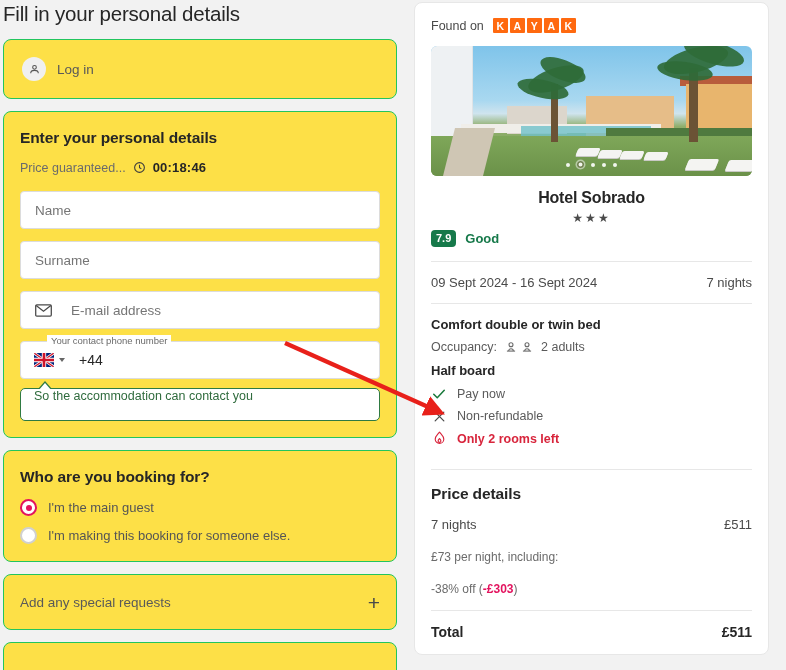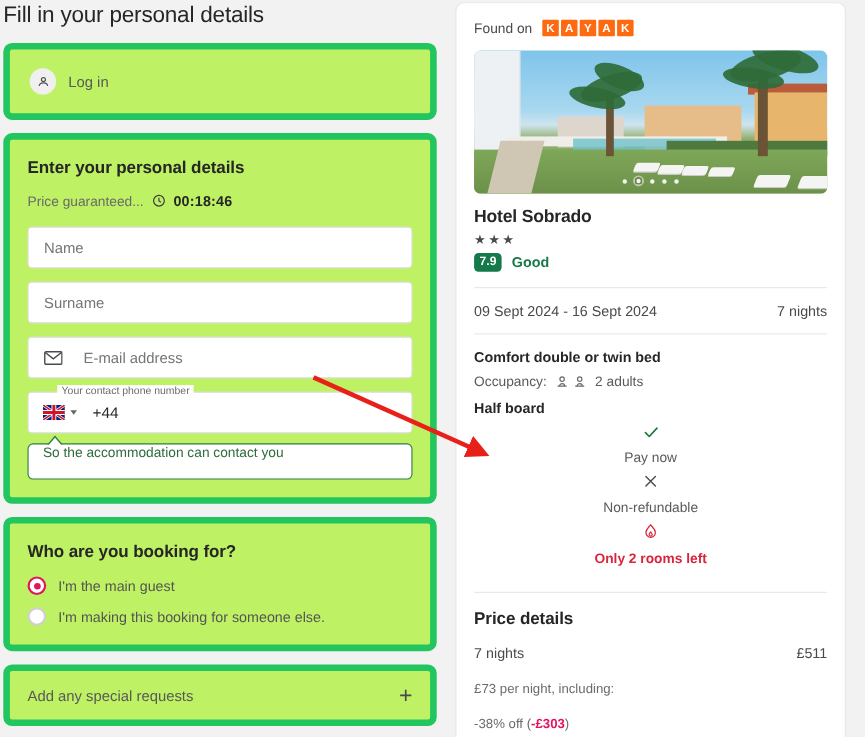--- a/index.html
+++ b/index.html
@@ -32,22 +32,22 @@
   .page-title {
     font-size: 20.5px;
     font-weight: normal;
     color: #262626;
     letter-spacing: -0.2px;
     padding: 2px 0 0 3px;
     margin-bottom: 13px;
   }
 
   .card {
-    background: #bef264;
-    border: 6px solid #22c55e;
+    background: #fde047;
+    border: 1px solid #22c55e;
     border-radius: 8px;
     margin: 0 3px 12px 3px;
   }
 
   
   .login-card { padding: 17px 18px; display: flex; align-items: center; gap: 11px; }
   .avatar-circle {
     width: 24px; height: 24px; border-radius: 50%;
     background: #f0f0f0;
     display: flex; align-items: center; justify-content: center;
@@ -156,21 +156,21 @@
 
   
   .right-col { width: 358px; padding-top: 2px; }
   .summary-card {
     background: #fff;
     border: 1px solid #e7e7e7;
     border-radius: 8px;
     width: 355px;
     overflow: hidden;
   }
-  .sc-section { padding: 15px 16px 0 16px; }
+  .sc-section { padding: 15px 16px 0 16px; text-align: center; }
 
   .found-on { display: flex; align-items: center; gap: 9px; margin-bottom: 13px; }
   .found-label { font-size: 12.5px; color: #4a4a4a; }
   .kayak-logo { display: flex; gap: 2px; }
   .kayak-logo span {
     width: 15px; height: 15px; background: #ff690f;
     color: #fff; font-size: 10.5px; font-weight: bold;
     display: flex; align-items: center; justify-content: center;
     border-radius: 1px;
   }
@@ -254,21 +254,21 @@
   .dates-row {
     display:flex; justify-content: space-between; align-items:center;
     padding: 13px 16px; font-size: 13px; color: #4a4a4a;
   }
 
   .room-block { padding: 13px 16px 15px 16px; }
   .room-title { font-size: 13px; font-weight: bold; color: #262626; margin-bottom: 8px; }
   .occ-row { display:flex; align-items:center; gap: 7px; font-size: 12.5px; color:#5a5a5a; margin-bottom: 9px; }
   .occ-row .people { display:flex; gap:2px; }
   .board { font-size: 13px; font-weight: bold; color: #262626; margin-bottom: 9px; }
-  .feat-row { display:flex; align-items:center; gap: 10px; margin-bottom: 8px; font-size: 12.5px; color:#5a5a5a;flex-direction:column; }
+  .feat-row { display:flex; align-items:center; gap: 10px; margin-bottom: 8px; font-size: 12.5px; color:#5a5a5a; }
   .feat-row .ficon { width: 16px; display:flex; justify-content:center; }
   .feat-row.urgent { color: #d8253c; font-weight: bold; }
 
   .price-block { padding: 15px 16px 14px 16px; }
   .price-heading { font-size: 15.5px; font-weight: bold; color:#262626; margin-bottom: 14px; letter-spacing:-0.1px; }
   .price-line { display:flex; justify-content: space-between; font-size: 13px; color:#4a4a4a; }
   .price-sub { font-size: 12px; color:#6b6b6b; margin-top: 18px; }
   .price-sub .off { color:#e3135e; font-weight: bold; }
   .total-row {
     display:flex; justify-content: space-between;

